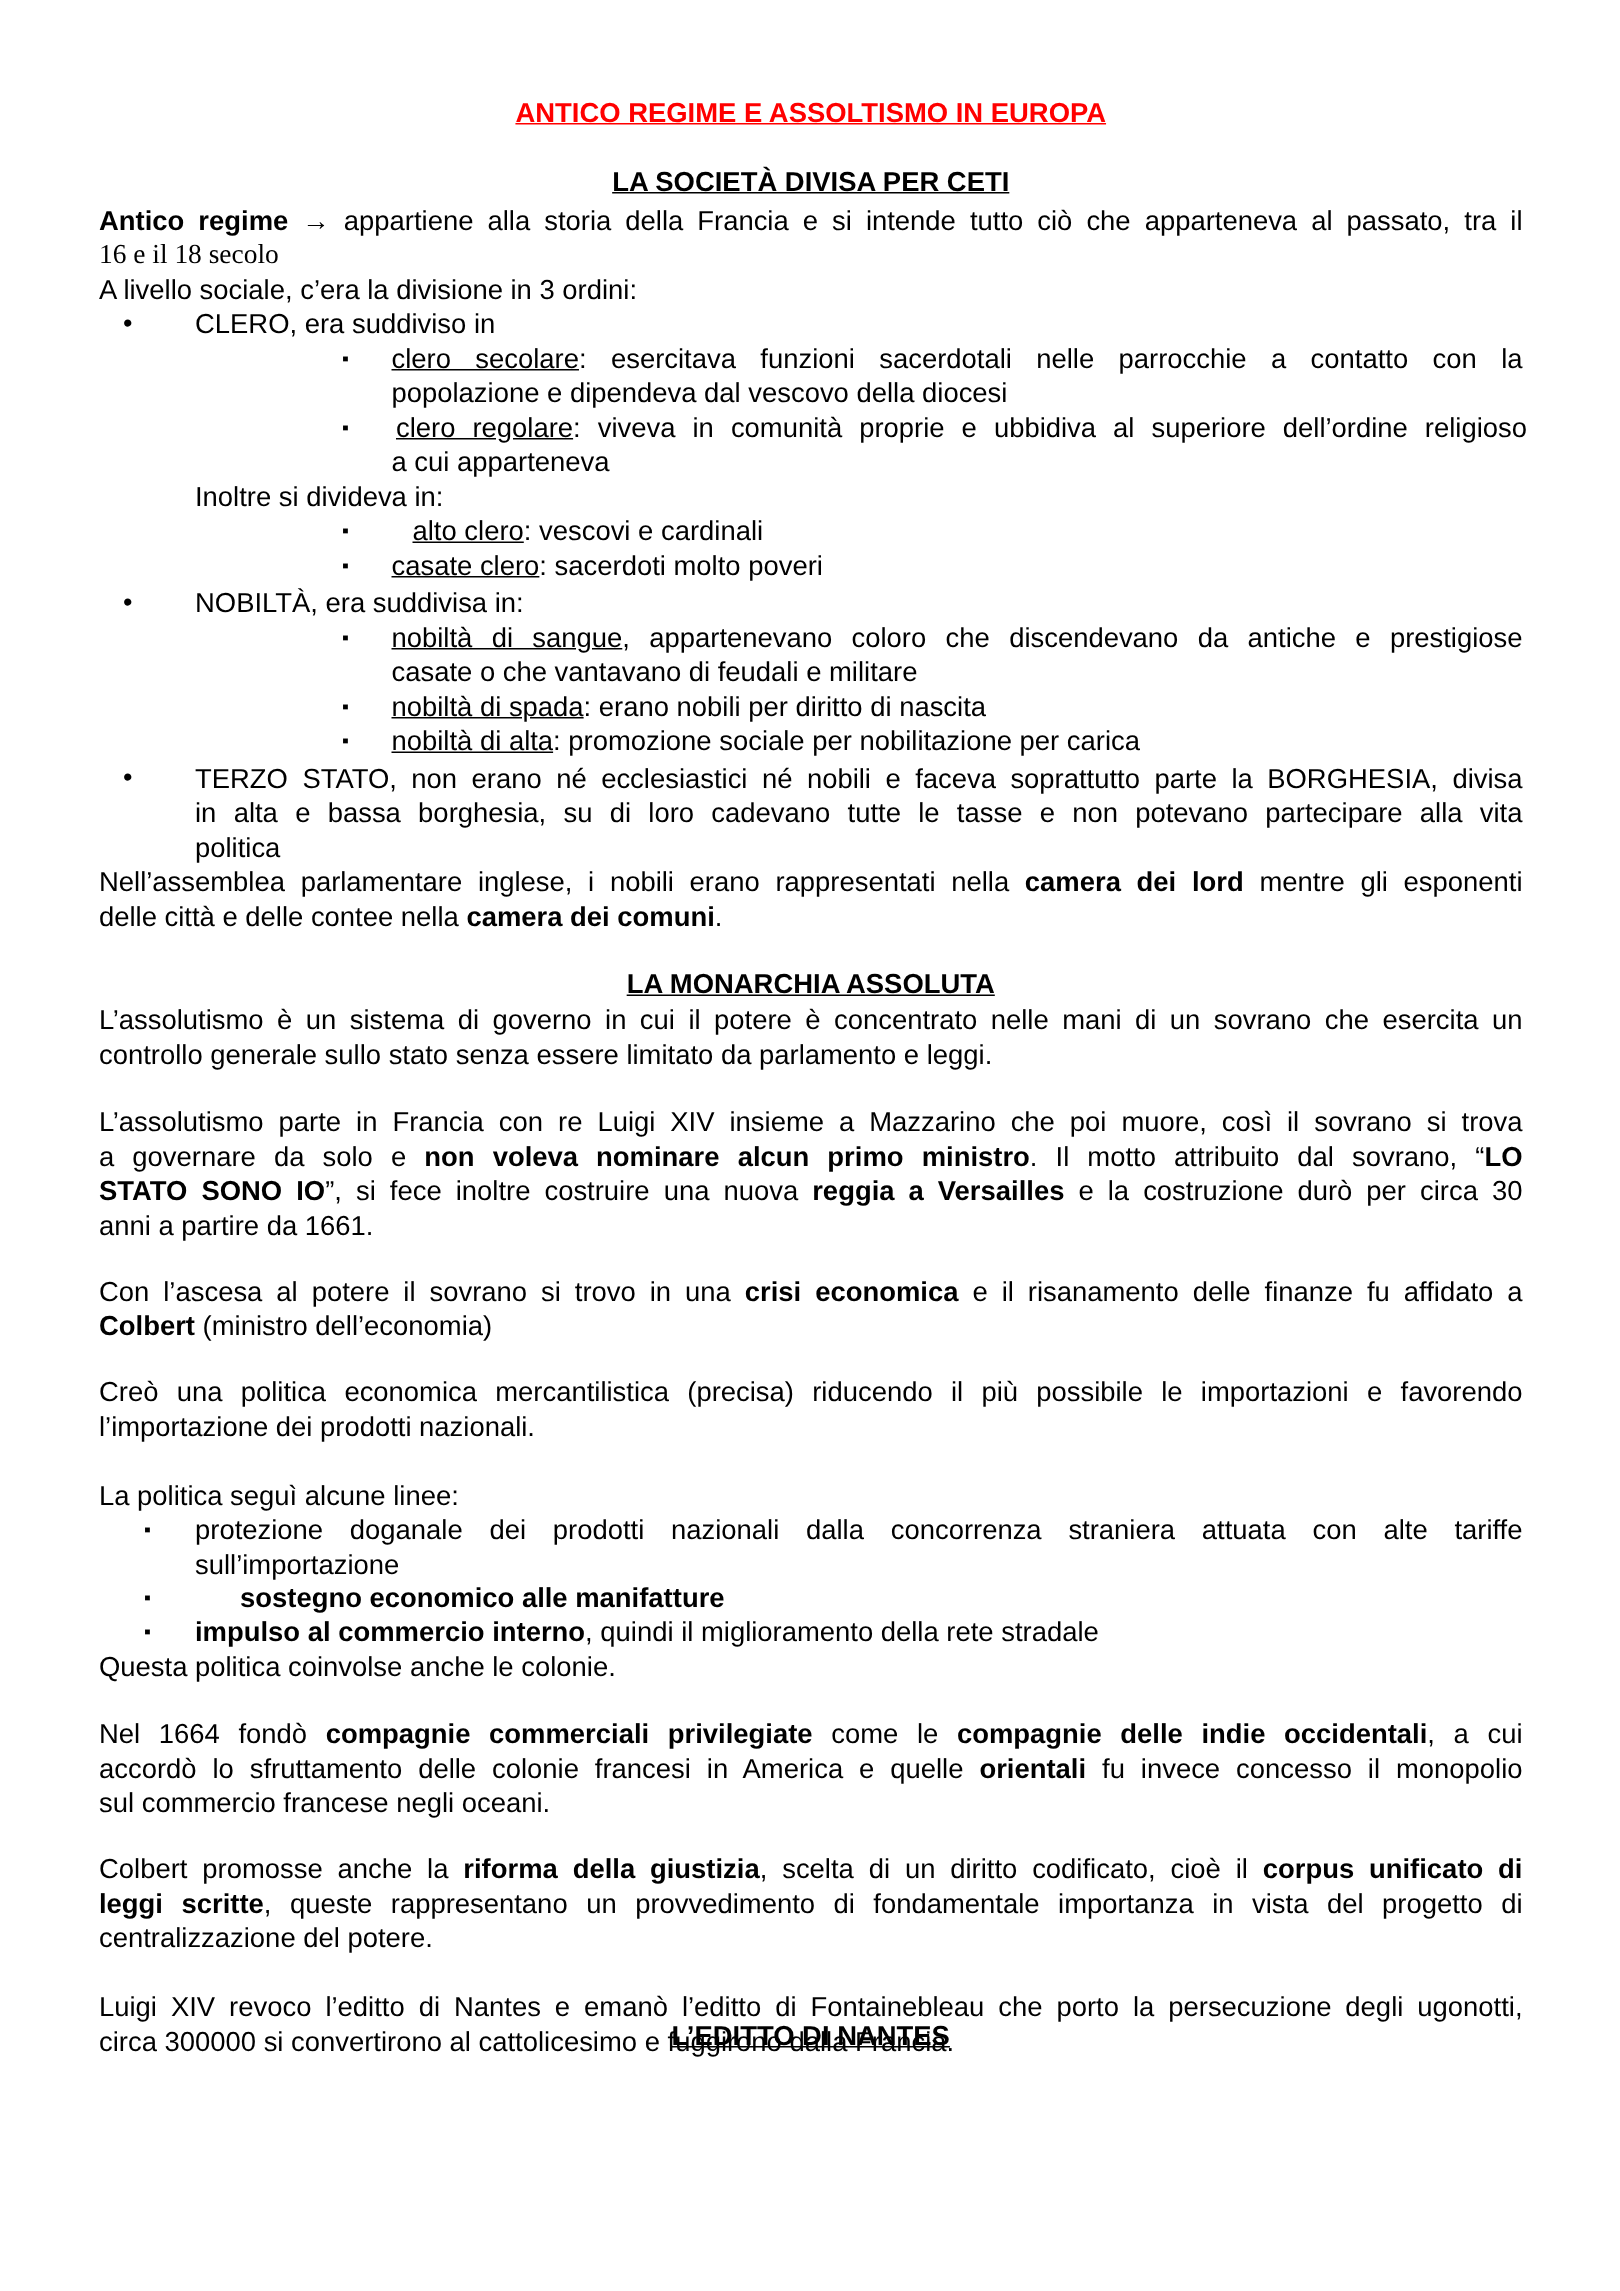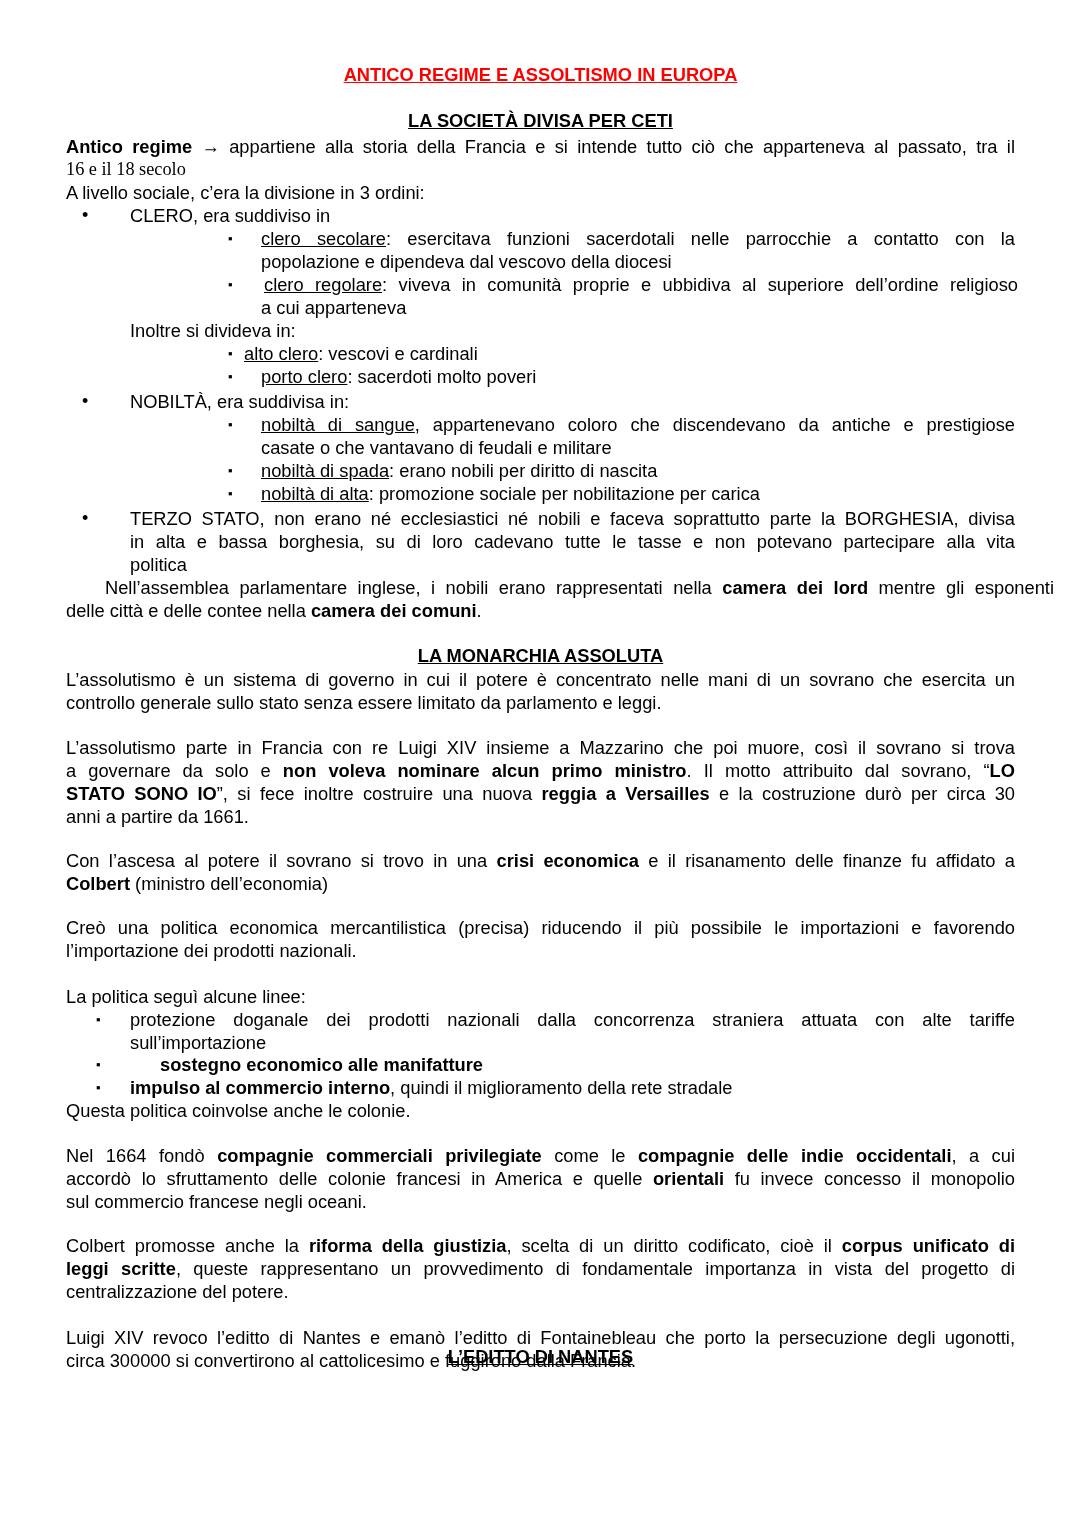--- a/index.html
+++ b/index.html
@@ -36,44 +36,44 @@
   <div class="just" style="left:195px; top:227px; width:754px;"><u>clero secolare</u><span>: esercitava funzioni sacerdotali nelle parrocchie a contatto con la</span></div>
   <div class="line" style="left:195px; top:250px;">popolazione e dipendeva dal vescovo della diocesi</div>
 
   <span class="bul" style="left:162px; top:273px; line-height:23px; font-size:13px;">▪</span>
   <div class="just" style="left:179px; top:273px; width:754px;margin-left:19px;"><u>clero regolare</u><span>: viveva in comunità proprie e ubbidiva al superiore dell’ordine religioso</span></div>
   <div class="line" style="left:195px; top:296px;">a cui apparteneva</div>
 
   <div class="line" style="left:64px; top:319px;">Inoltre si divideva in:</div>
 
   <span class="bul" style="left:162px; top:342px; line-height:23px; font-size:13px;">▪</span>
-  <div class="line" style="left:178px; top:342px;"><u>alto clero</u><span>: vescovi e cardinali</span></div>
+  <div class="line" style="left:209px; top:342px;"><u>alto clero</u><span>: vescovi e cardinali</span></div>
 
   <span class="bul" style="left:162px; top:365px; line-height:23px; font-size:13px;">▪</span>
-  <div class="line" style="left:195px; top:365px;"><u>porto clero</u><span>: sacerdoti molto poveri</span></div>
+  <div class="line" style="left:195px; top:365px;"><u>casate clero</u><span>: sacerdoti molto poveri</span></div>
 
   <span class="bul" style="left:16px; top:390px; line-height:23px;">•</span>
   <div class="line" style="left:64px; top:390px;">NOBILTÀ, era suddivisa in:</div>
 
   <span class="bul" style="left:162px; top:413px; line-height:23px; font-size:13px;">▪</span>
   <div class="just" style="left:195px; top:413px; width:754px;"><u>nobiltà di sangue</u><span>, appartenevano coloro che discendevano da antiche e prestigiose</span></div>
   <div class="line" style="left:195px; top:436px;">casate o che vantavano di feudali e militare</div>
 
   <span class="bul" style="left:162px; top:459px; line-height:23px; font-size:13px;">▪</span>
   <div class="line" style="left:195px; top:459px;text-align:center;"><u>nobiltà di spada</u><span>: erano nobili per diritto di nascita</span></div>
 
   <span class="bul" style="left:162px; top:482px; line-height:23px; font-size:13px;">▪</span>
   <div class="line" style="left:195px; top:482px;"><u>nobiltà di alta</u><span>: promozione sociale per nobilitazione per carica</span></div>
 
   <span class="bul" style="left:16px; top:507px; line-height:23px;">•</span>
   <div class="just" style="left:64px; top:507px; width:885px;">TERZO STATO, non erano né ecclesiastici né nobili e faceva soprattutto parte la BORGHESIA, divisa</div>
   <div class="just" style="left:64px; top:530px; width:885px;">in alta e bassa borghesia, su di loro cadevano tutte le tasse e non potevano partecipare alla vita</div>
   <div class="line" style="left:64px; top:553px;">politica</div>
 
-  <div class="just" style="top:576px; width:949px;margin-left:39px;"><span>Nell’assemblea parlamentare inglese, i nobili erano rappresentati nella </span><b>camera dei lord</b><span> mentre gli esponenti</span></div>
+  <div class="just" style="top:576px; width:949px;"><span>Nell’assemblea parlamentare inglese, i nobili erano rappresentati nella </span><b>camera dei lord</b><span> mentre gli esponenti</span></div>
   <div class="line" style="top:599px;"><span>delle città e delle contee nella </span><b>camera dei comuni</b><span>.</span></div>
 
   <div class="title" style="top:645px;">LA MONARCHIA ASSOLUTA</div>
 
   <div class="just" style="top:668px; width:949px;">L’assolutismo è un sistema di governo in cui il potere è concentrato nelle mani di un sovrano che esercita un</div>
   <div class="line" style="top:691px;">controllo generale sullo stato senza essere limitato da parlamento e leggi.</div>
 
   <div class="just" style="top:736px; width:949px;">L’assolutismo parte in Francia con re Luigi XIV insieme a Mazzarino che poi muore, così il sovrano si trova</div>
   <div class="just" style="top:759px; width:949px;"><span>a governare da solo e </span><b>non voleva nominare alcun primo ministro</b><span>. Il motto attribuito dal sovrano, “</span><b>LO</b></div>
   <div class="just" style="top:782px; width:949px;"><b>STATO SONO IO</b><span>”, si fece inoltre costruire una nuova </span><b>reggia a Versailles</b><span> e la costruzione durò per circa 30</span></div>

